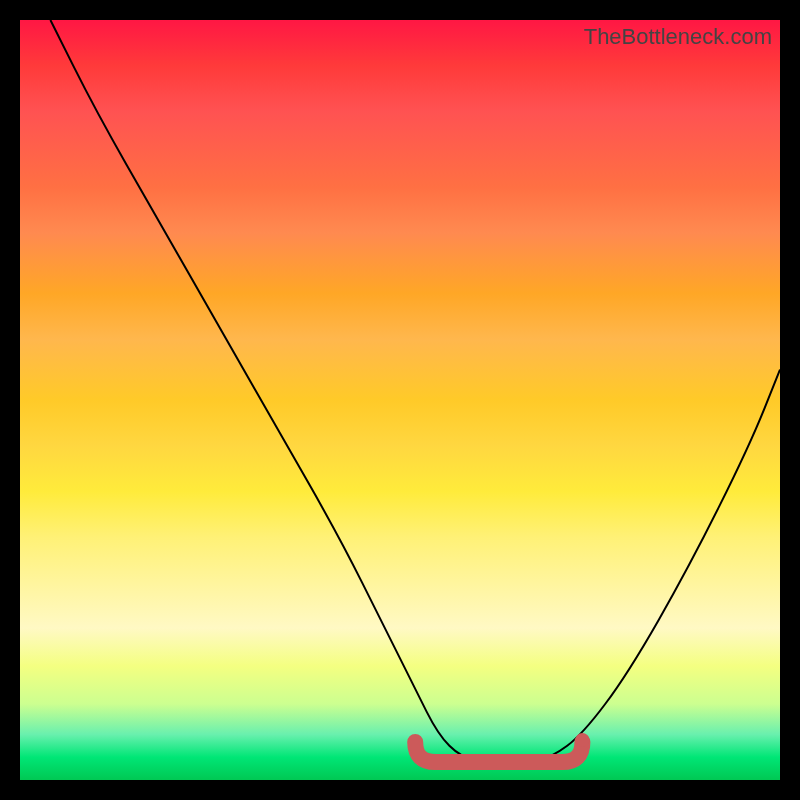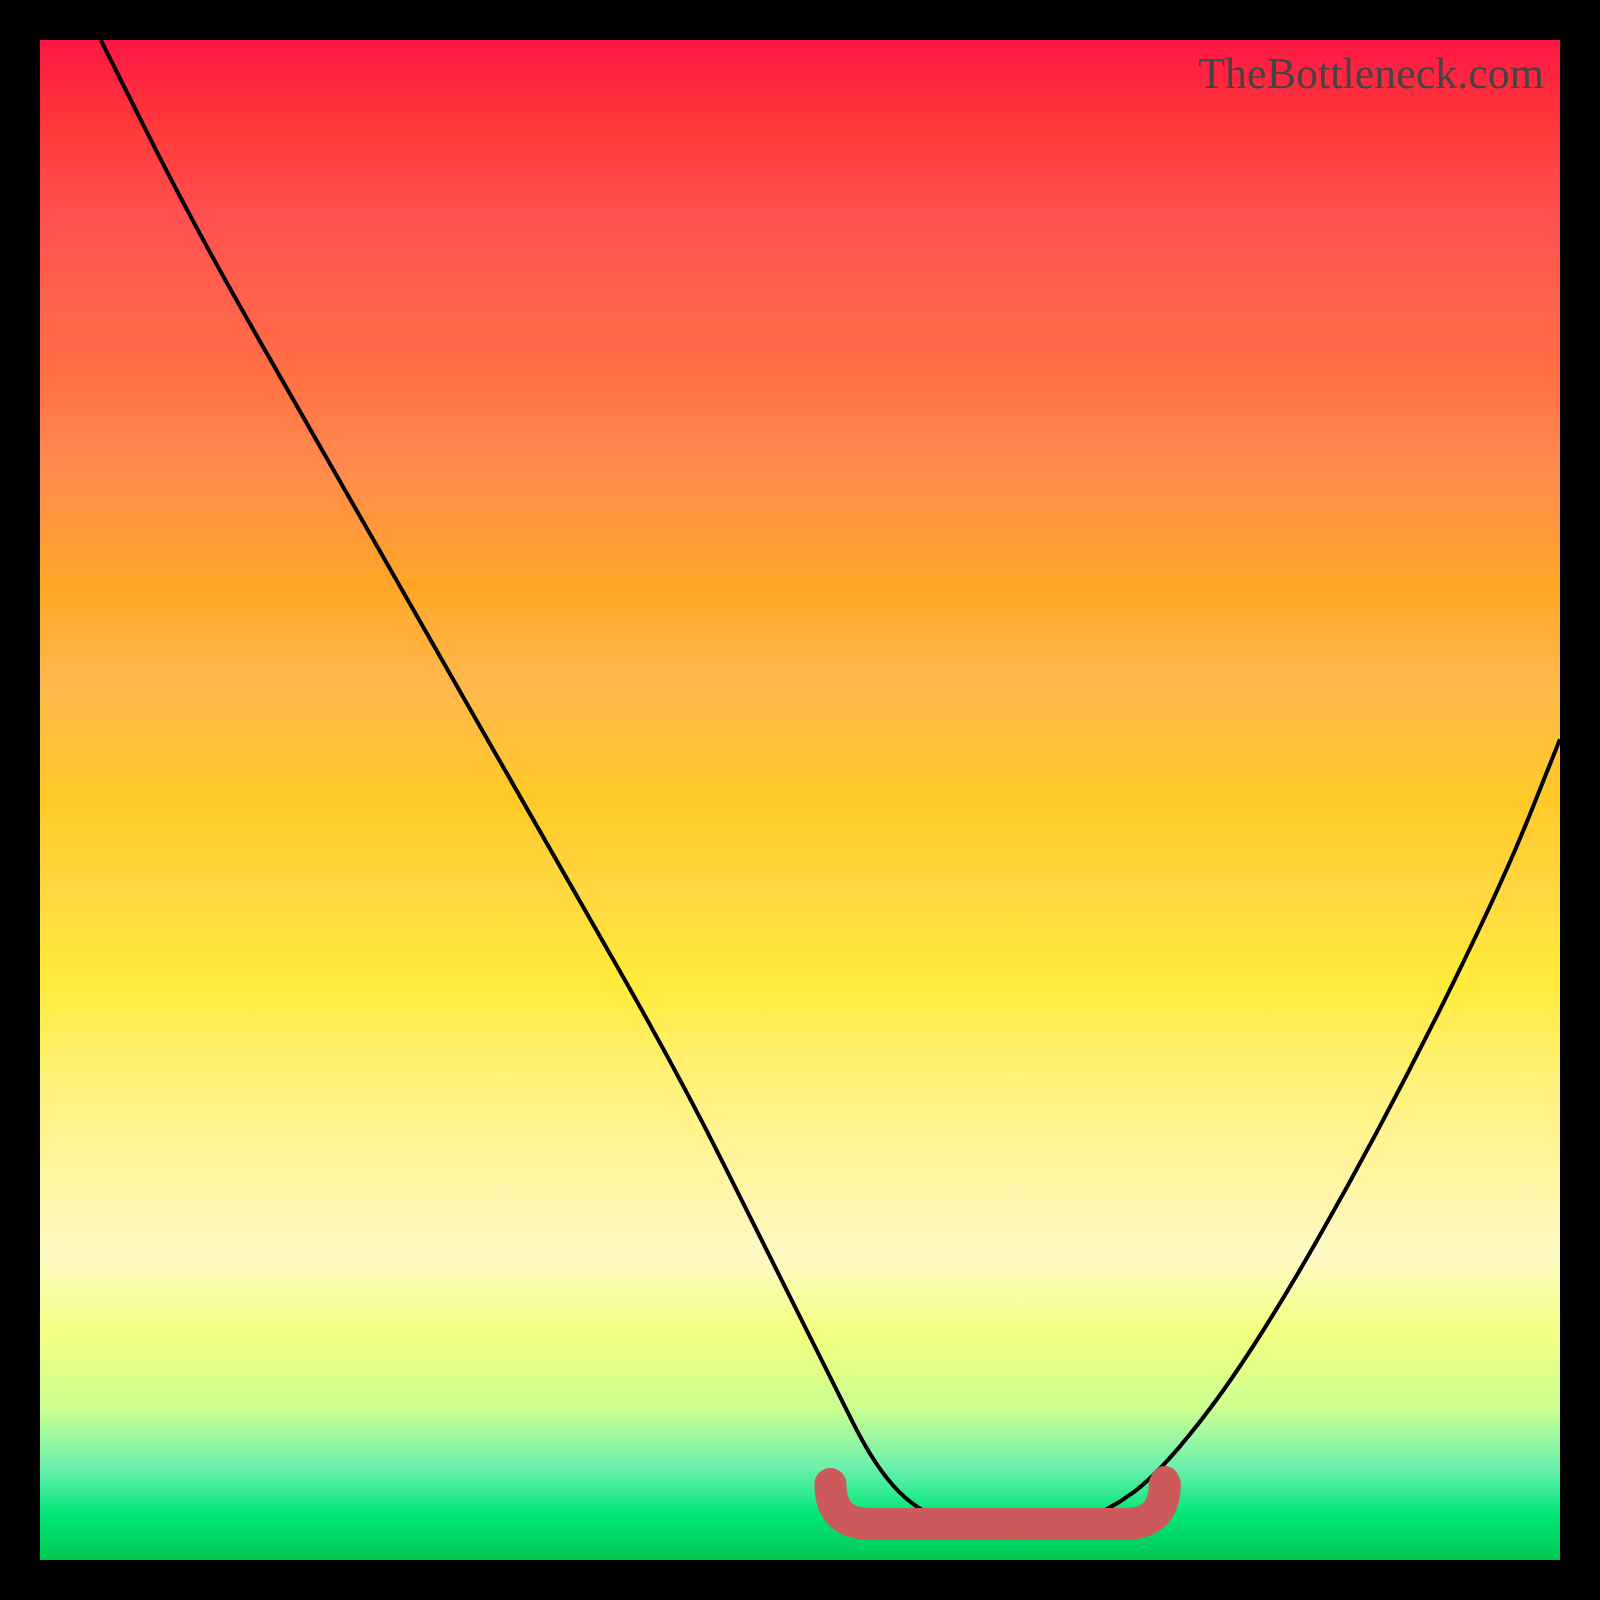--- a/index.html
+++ b/index.html
@@ -31,21 +31,20 @@
       #00c853 100%);
   }
   .watermark {
     position: absolute;
     top: 4px;
     right: 8px;
     color: #444;
     font-size: 22px;
     font-weight: 500;
     z-index: 10;
-    font-family: Liberation Serif, serif;
   }
   .curve-svg {
     position: absolute;
     left: 0;
     top: 0;
     width: 760px;
     height: 760px;
   }
   .valley-marker {
     fill: none;

